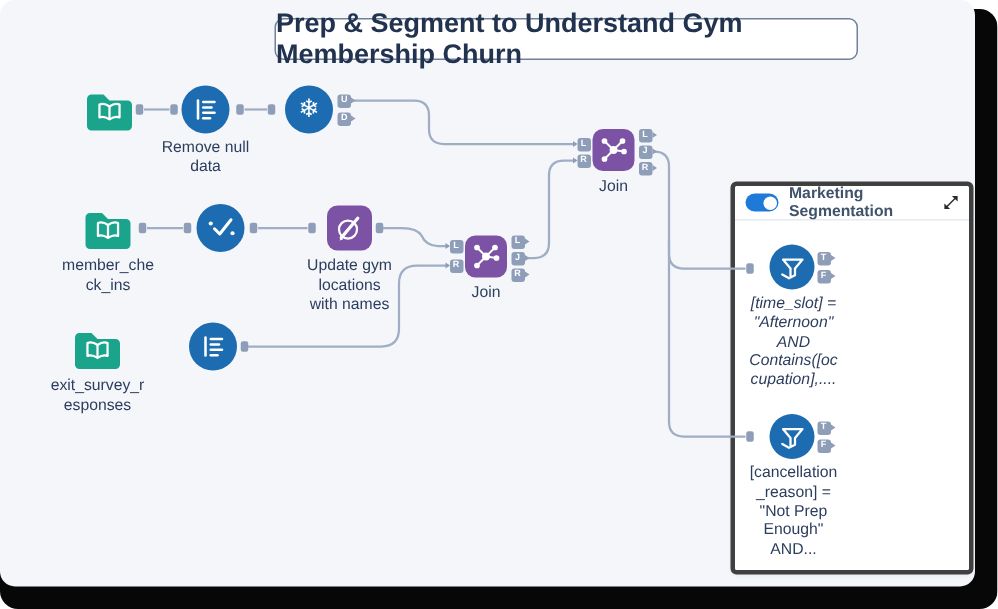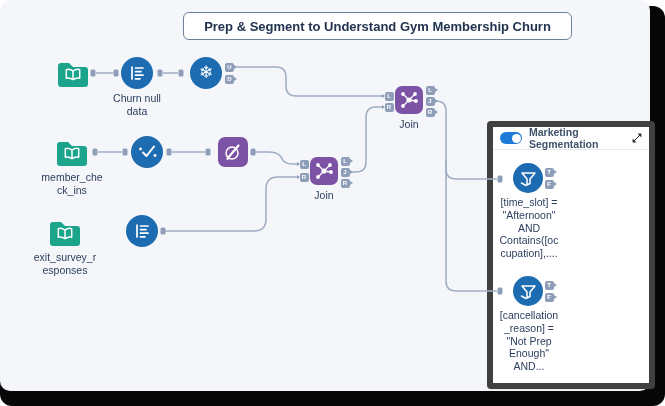--- a/index.html
+++ b/index.html
@@ -2,36 +2,36 @@
 <html><head>
 <meta charset="utf-8">
 <style>
   html,body{margin:0;padding:0;background:#fff;font-family:"Liberation Sans",sans-serif;}
   #stage{position:relative;width:665px;height:406px;overflow:hidden;}
   .shadow-frame{position:absolute;left:0;top:6px;right:0;bottom:0;background:#070707;border-radius:12px;}
   .canvas{position:absolute;left:0;top:0;width:650px;height:391px;background:#f4f6fa;border-radius:10px;}
   .abs{position:absolute;}
   .title-box{position:absolute;left:183px;top:12px;width:387px;height:26px;background:#fff;
     border:1.6px solid #72809b;border-radius:6px;display:flex;align-items:center;justify-content:center;
-    font-size:13px;font-weight:600;color:#223350;}
+    font-size:18px;font-weight:600;color:#223350;}
   .node{position:absolute;display:flex;align-items:center;justify-content:center;}
   .circle{width:32px;height:32px;border-radius:50%;background:#1d6cb1;}
   .circle.small{width:30px;height:30px;}
   .square{width:28px;height:28px;border-radius:7px;background:#7c52a5;}
   .square.pen{width:30px;height:30px;}
   .node-label{position:absolute;width:90px;text-align:center;font-size:10.5px;line-height:1.22;
     color:#2c3e5e;white-space:pre-line;}
   .tag{position:absolute;width:9px;height:9px;background:#8e9db8;border-radius:2px;color:#fff;
     font-size:6px;font-weight:bold;display:flex;align-items:center;justify-content:center;line-height:1;}
   .tag.out::after{content:"";position:absolute;right:-3px;top:2px;border-left:3px solid #8e9db8;
     border-top:2.5px solid transparent;border-bottom:2.5px solid transparent;}
   .tag.in::before{content:"";position:absolute;left:-3px;top:2px;border-left:3px solid #8e9db8;
     border-top:2.5px solid transparent;border-bottom:2.5px solid transparent;}
   .container-box{position:absolute;left:487px;top:121px;width:156px;height:256px;background:#fff;
-    border:6px solid #404040;border-radius:4px;box-shadow:0 1px 2px rgba(40,60,90,.06);}
+    border:3px solid #404040;border-radius:4px;box-shadow:0 1px 2px rgba(40,60,90,.06);}
   .container-header{height:22px;border-bottom:1px solid #e6ebf2;display:flex;align-items:center;padding:0 7px;}
   .toggle{width:22px;height:12px;border-radius:6px;background:#1e7ad9;position:relative;flex:none;}
   .toggle .knob{position:absolute;right:1.5px;top:1.5px;width:9px;height:9px;border-radius:50%;background:#fff;}
   .container-title{font-size:10.5px;font-weight:600;color:#40536b;margin-left:7px;flex:1;}
   .collapse{flex:none;width:10px;height:10px;}
   svg{display:block;}
 </style>
 </head>
 <body>
 
@@ -205,29 +205,32 @@
 
     <div class="node circle small" style="left:513px;top:276px;">
       <svg width="30" height="30" viewBox="0 0 30 30">
         <path d="M9 10 H22 L17 16 V20.5 L14 22 V16 Z" fill="none" stroke="#fff" stroke-width="1.5" stroke-linejoin="round"></path>
         <path d="M8.5 20 L13 22.5" stroke="#fff" stroke-width="1.5" stroke-linecap="round"></path>
       </svg>
     </div>
     <div class="tag out" style="left:544.5px;top:280.5px;">T</div>
     <div class="tag out" style="left:544.5px;top:292.5px;">F</div>
 
-    <div class="node-label" style="left:92px;top:92px;">Churn null
+    <div class="node-label" style="left:92px;top:92px;">Remove null
 data</div>
     <div class="node-label" style="left:27px;top:171px;">member_che
 ck_ins</div>
+    <div class="node-label" style="left:188px;top:171px;">Update gym
+locations
+with names</div>
     <div class="node-label" style="left:20px;top:251px;">exit_survey_r
 esponses</div>
     <div class="node-label" style="left:279px;top:189px;">Join</div>
     <div class="node-label" style="left:364px;top:118px;">Join</div>
-    <div class="node-label" style="left:484px;top:196px;">[time_slot] =
+    <div class="node-label" style="left:484px;top:196px;font-style:italic;">[time_slot] =
 "Afternoon"
 AND
 Contains([oc
 cupation],....</div>
     <div class="node-label" style="left:484px;top:309px;">[cancellation
 _reason] =
 "Not Prep
 Enough"
 AND...</div>
 

